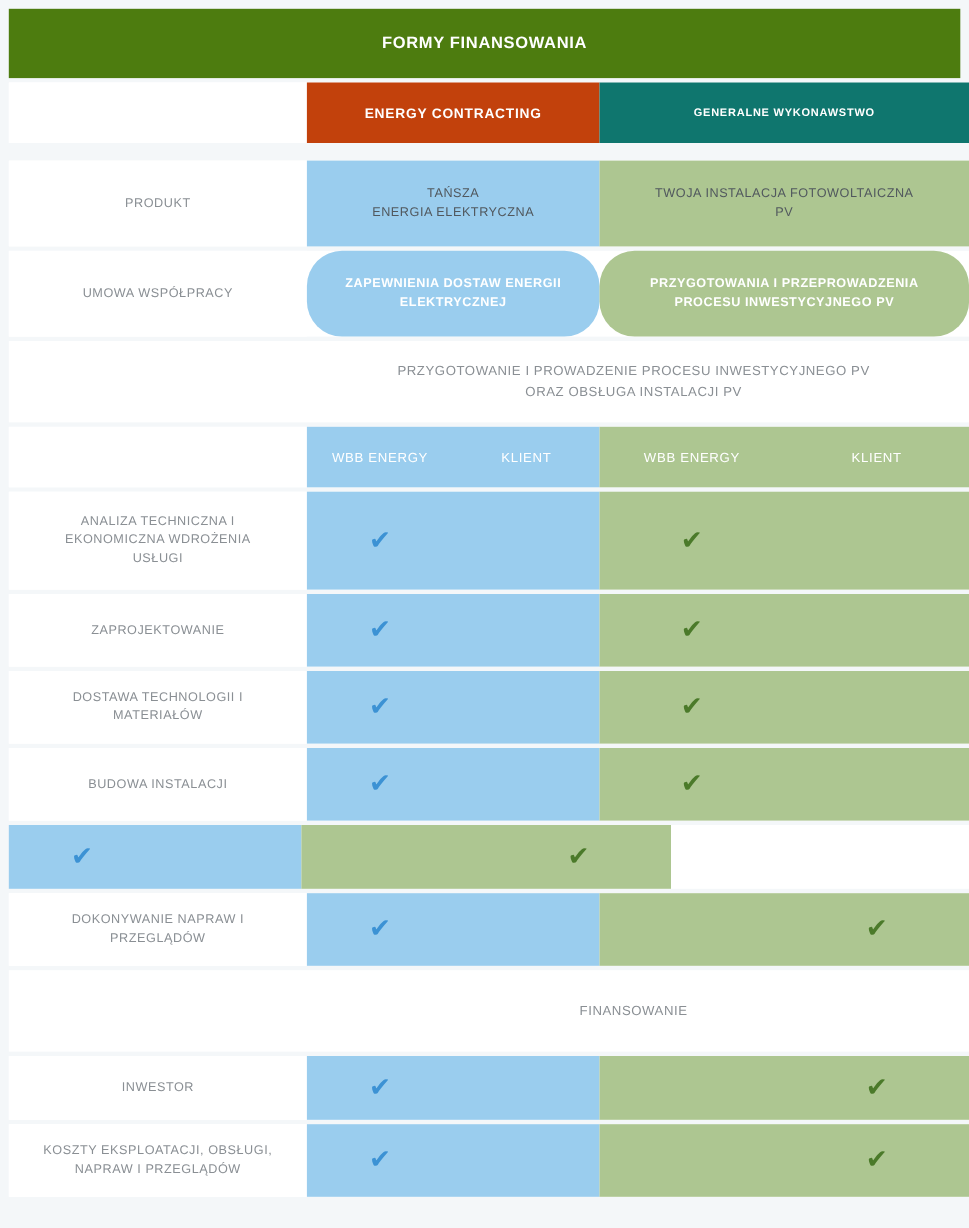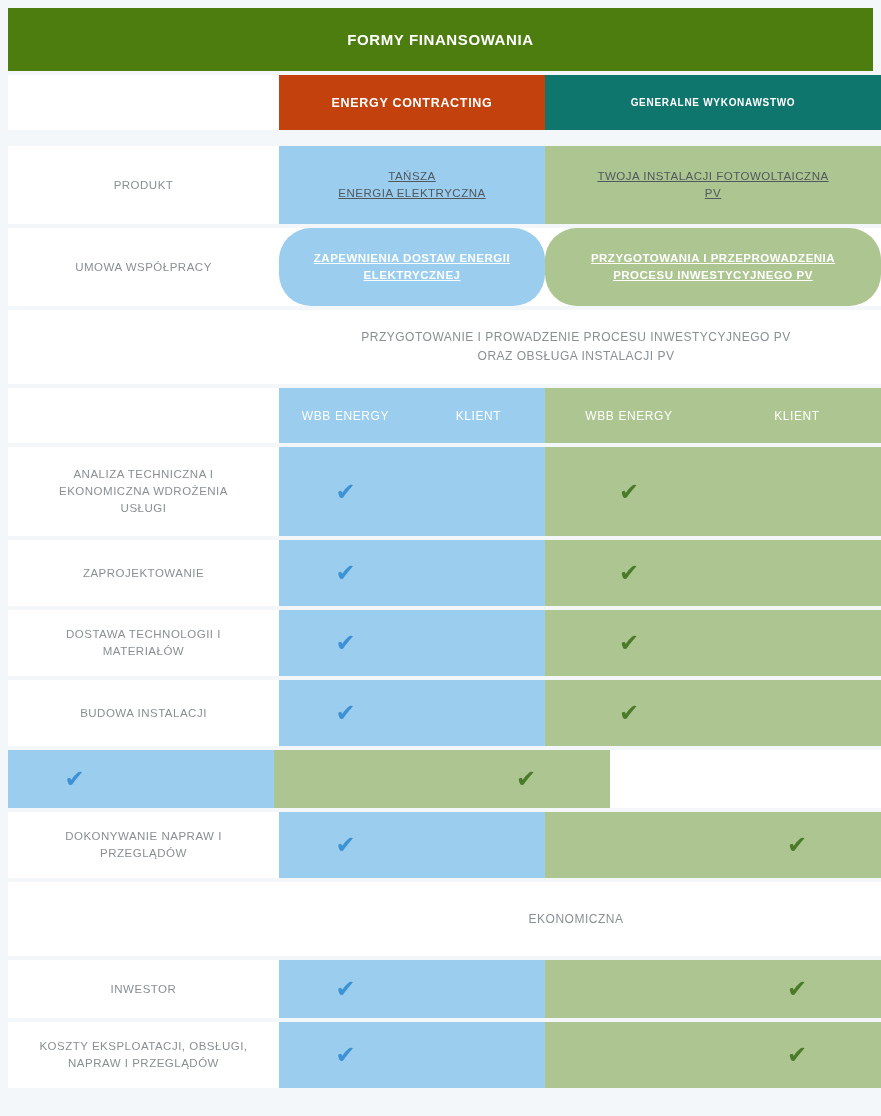--- a/index.html
+++ b/index.html
@@ -98,21 +98,20 @@
   .tint-text {
     display: flex;
     align-items: center;
     justify-content: center;
     text-align: center;
     padding: 3px 14px;
     font-size: 11.5px;
     letter-spacing: 0.5px;
     line-height: 1.5;
     box-sizing: border-box;
-    text-decoration: underline;
   }
   .tint-text.dark { color: #51585e; }
   .tint-text.white { color: #ffffff; font-weight: bold; border-radius: 32px; }
 
   .produkt-row { height: 78px; margin-top: 12px; }
   .umowa-row { height: 78px; }
 
   
   .section-row {
     height: 74px;
@@ -182,21 +181,21 @@
   <div class="row hdr-row">
     <div class="label-cell"></div>
     <div class="blue-cell hdr-blue">ENERGY CONTRACTING</div>
     <div class="green-cell hdr-green">GENERALNE WYKONAWSTWO</div>
   </div>
 
   <div class="row produkt-row">
     <div class="label-cell">PRODUKT</div>
     <div class="blue-cell tint-blue tint-text dark" style="white-space: pre-line;">TAŃSZA
 ENERGIA ELEKTRYCZNA</div>
-    <div class="green-cell tint-green tint-text dark" style="white-space: pre-line;">TWOJA INSTALACJI FOTOWOLTAICZNA
+    <div class="green-cell tint-green tint-text dark" style="white-space: pre-line;">TWOJA INSTALACJA FOTOWOLTAICZNA
 PV</div>
   </div>
 
   <div class="row umowa-row">
     <div class="label-cell">UMOWA WSPÓŁPRACY</div>
     <div class="blue-cell tint-blue tint-text white" style="white-space: pre-line;">ZAPEWNIENIA DOSTAW ENERGII
 ELEKTRYCZNEJ</div>
     <div class="green-cell tint-green tint-text white" style="white-space: pre-line;">PRZYGOTOWANIA I PRZEPROWADZENIA
 PROCESU INWESTYCYJNEGO PV</div>
   </div>
@@ -317,21 +316,21 @@
     <div class="green-cell tint-green">
       <div class="check-split">
         <div class="check-slot check-green"></div>
         <div class="check-slot check-green">✔</div>
       </div>
     </div>
   </div>
 
   <div class="section-row">
     <div class="section-spacer"></div>
-    <div class="section-text">EKONOMICZNA</div>
+    <div class="section-text">FINANSOWANIE</div>
   </div>
 
   <div class="row r-short">
     <div class="label-cell">INWESTOR</div>
     <div class="blue-cell tint-blue">
       <div class="check-split">
         <div class="check-slot check-blue">✔</div>
         <div class="check-slot check-blue"></div>
       </div>
     </div>

